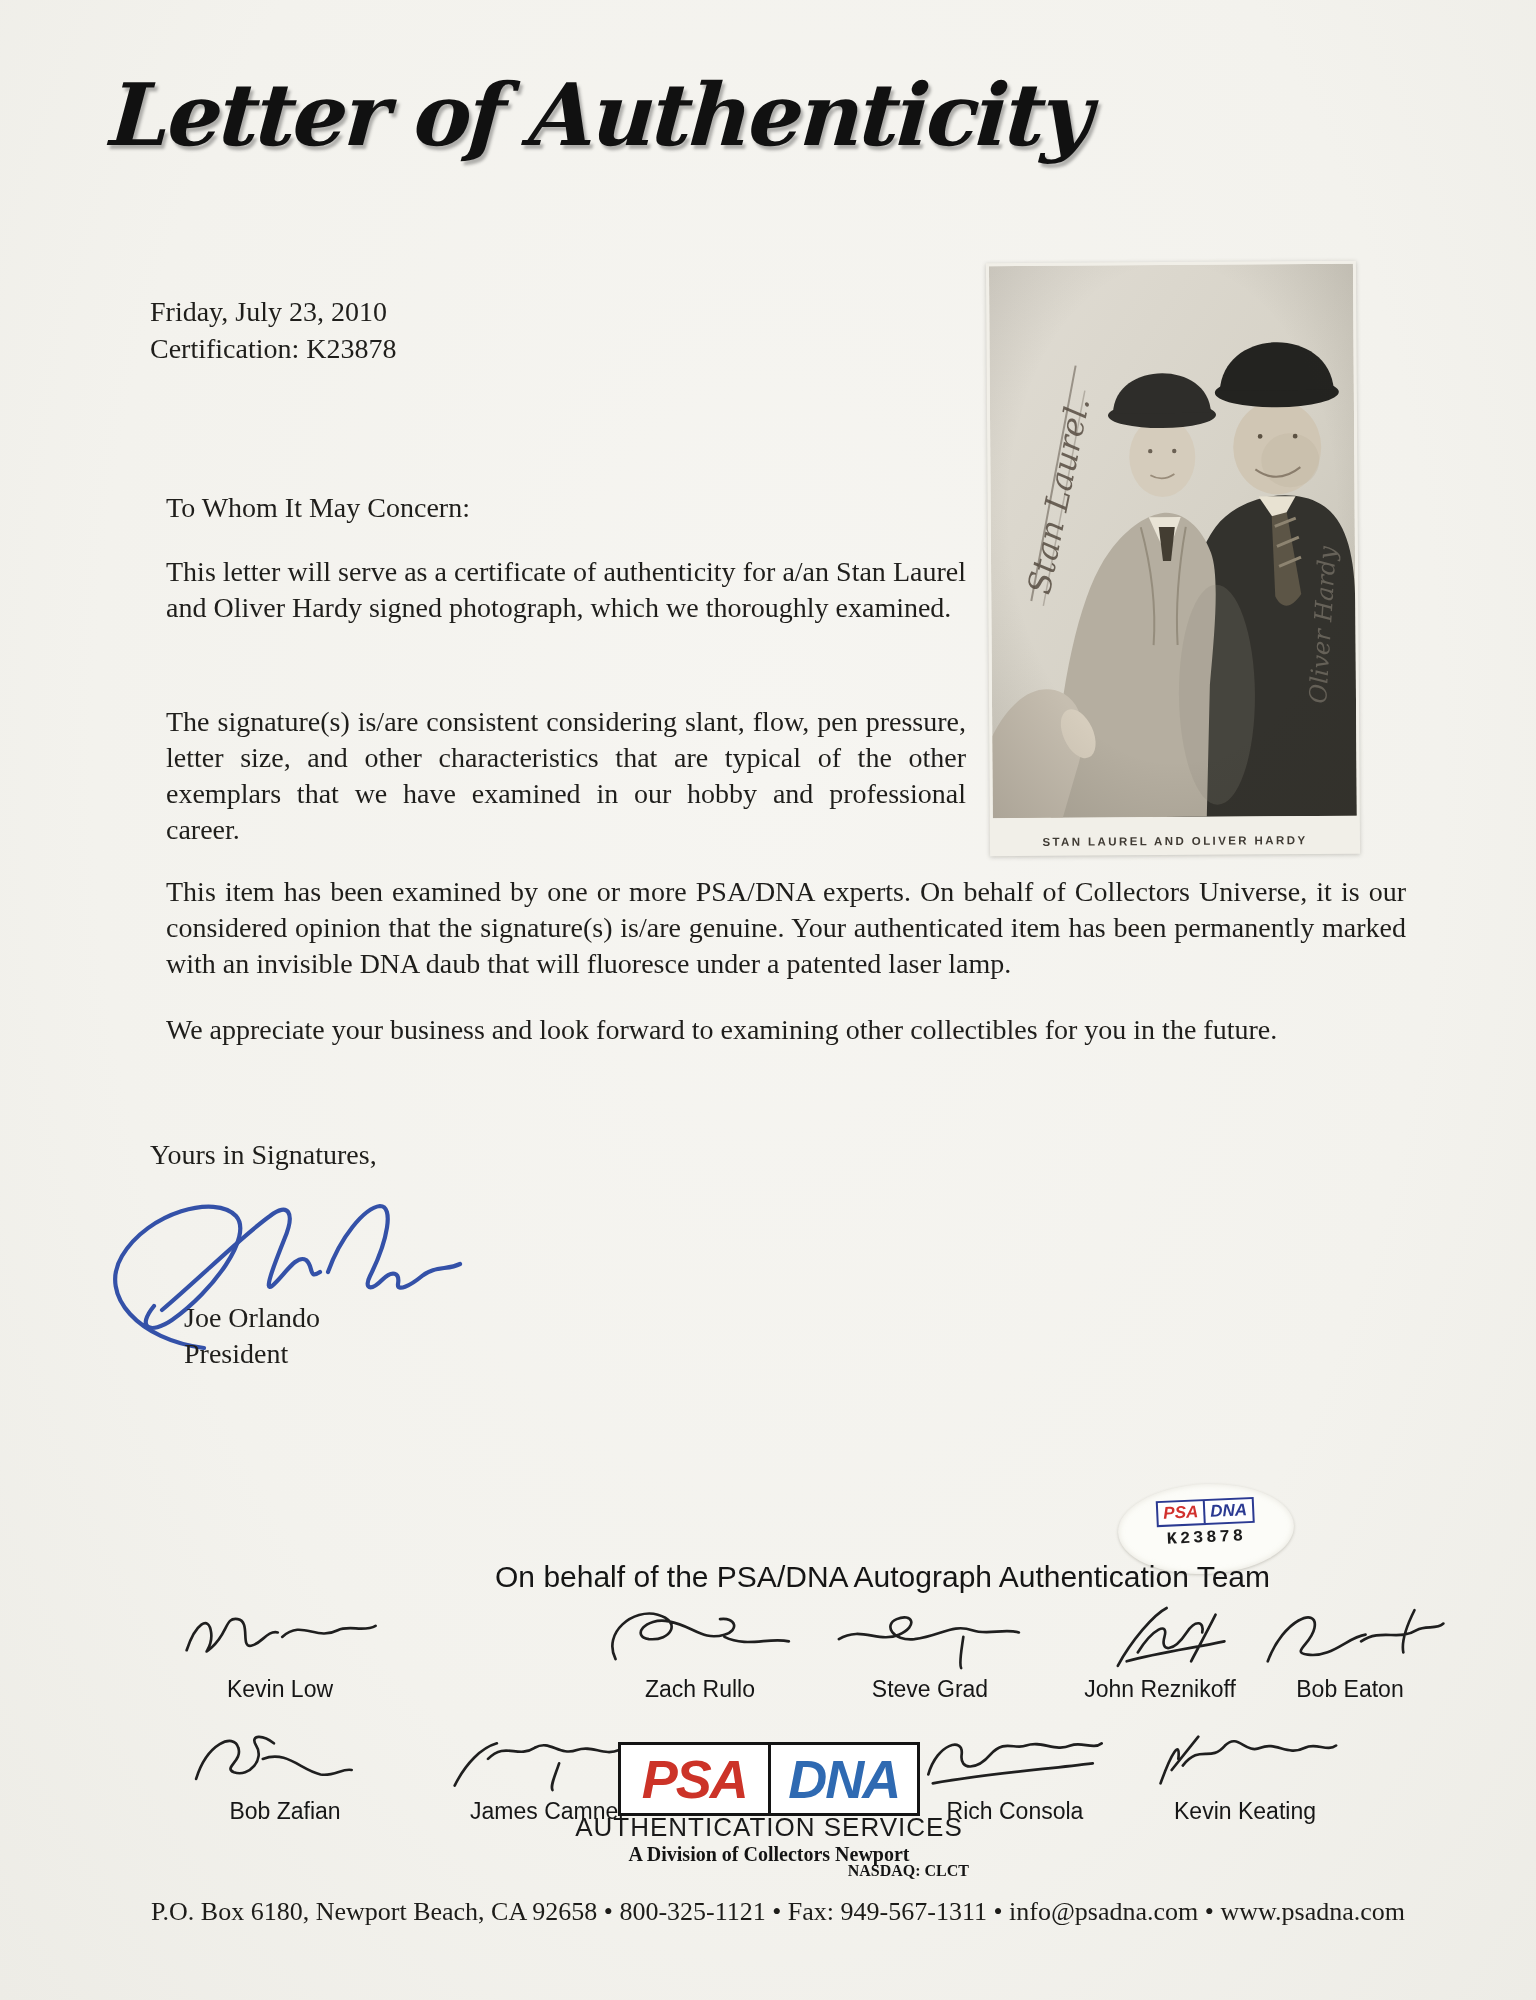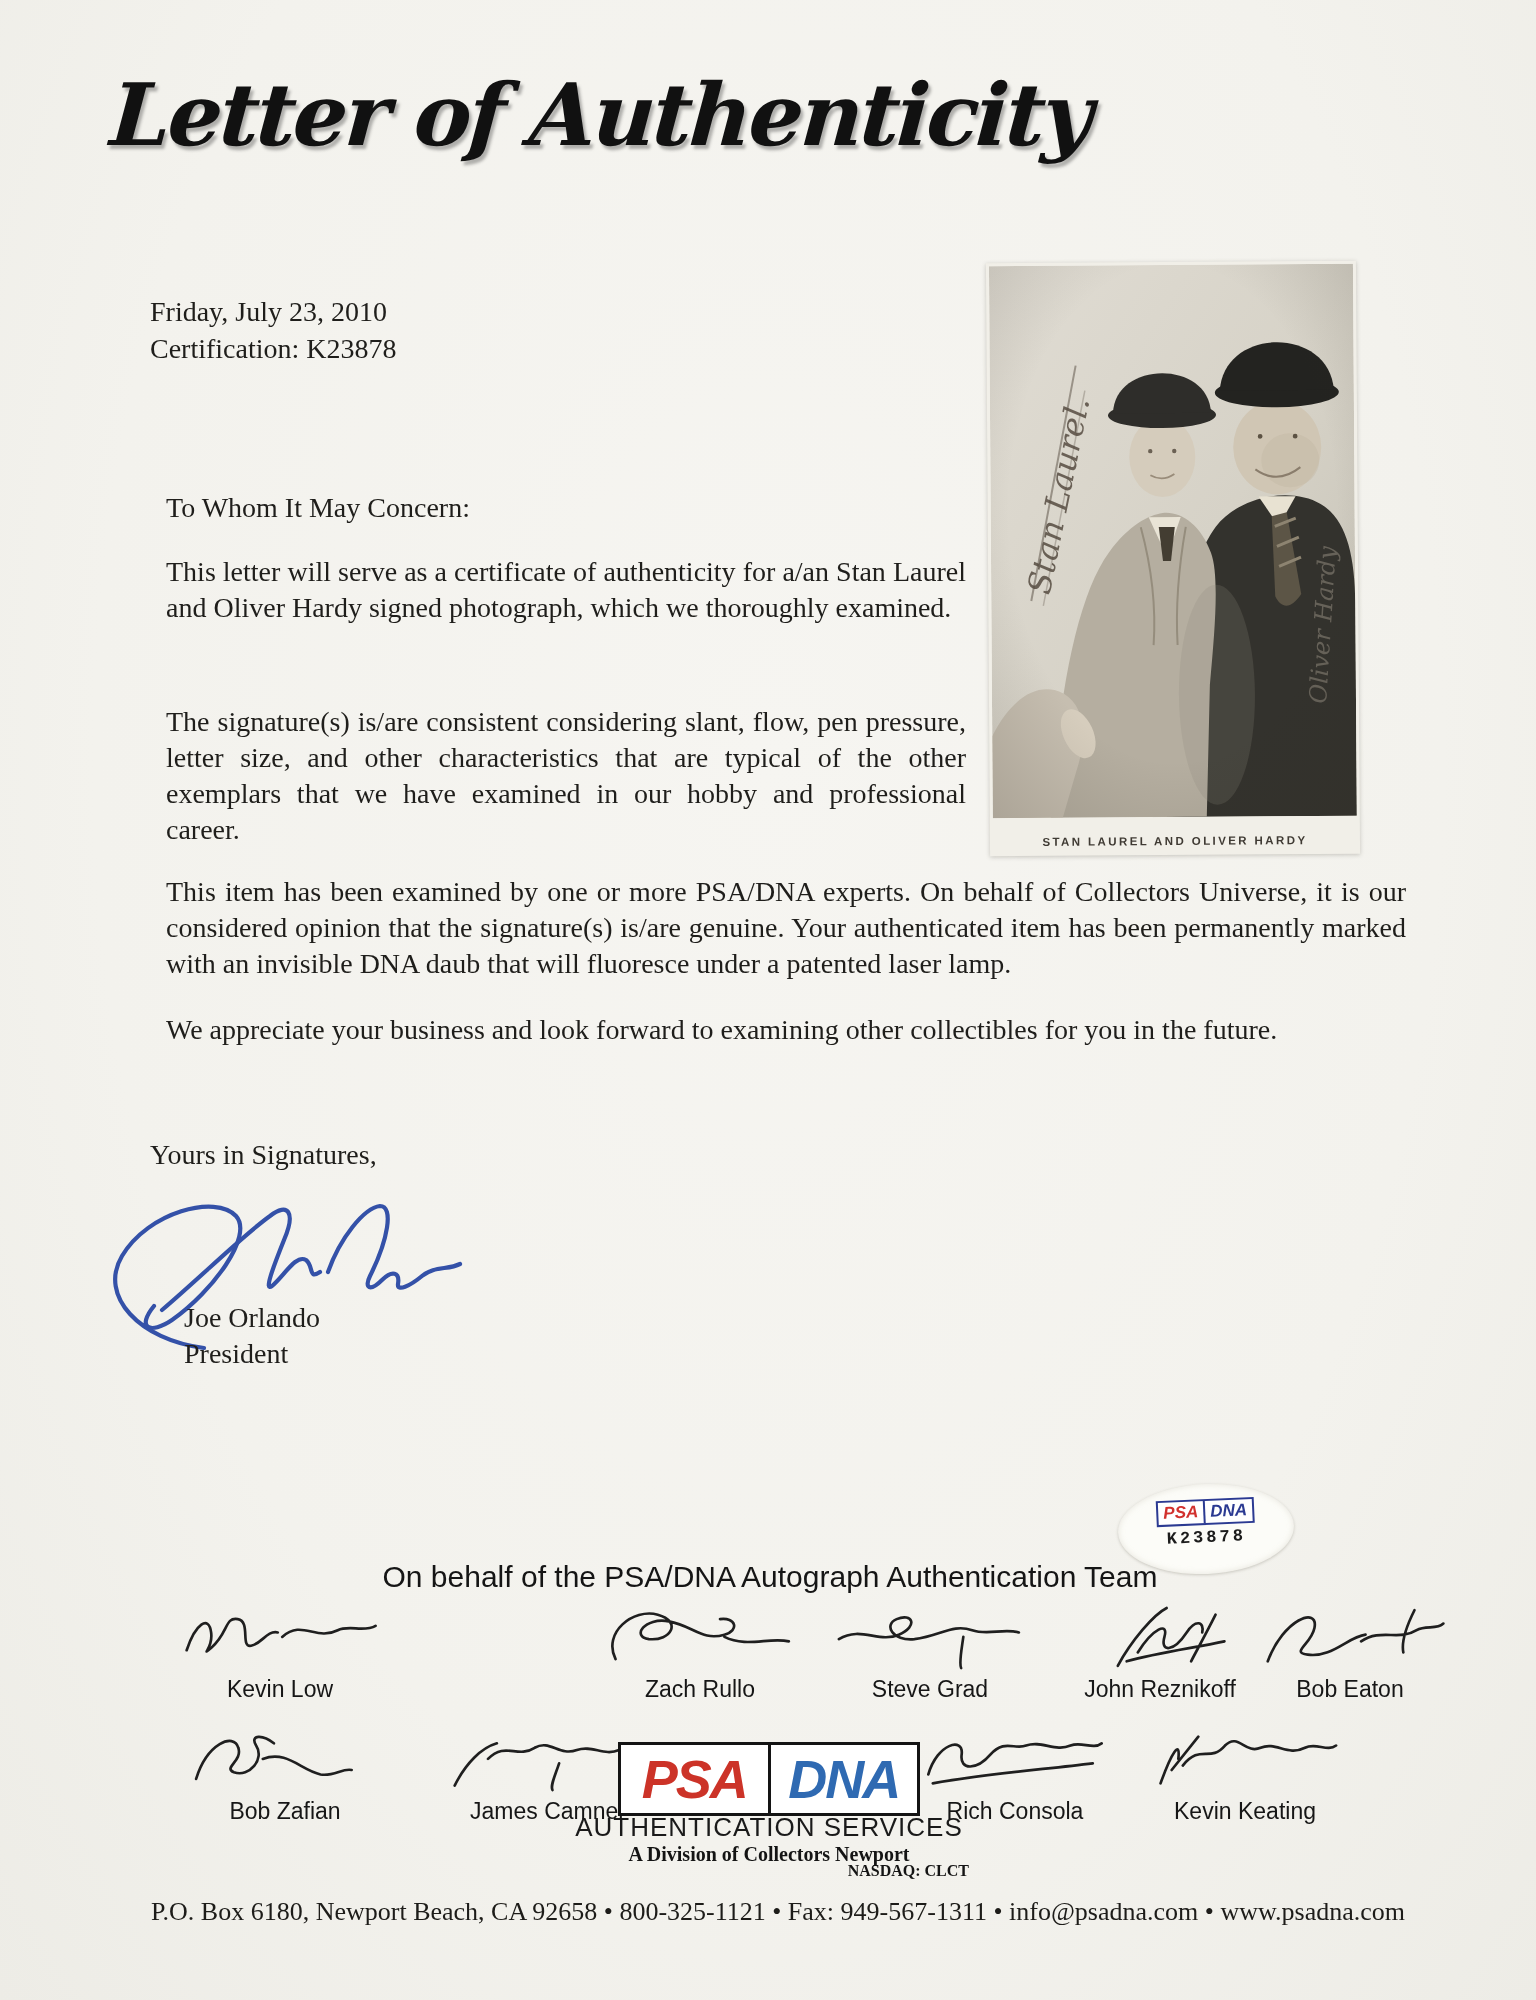--- a/index.html
+++ b/index.html
@@ -45,21 +45,21 @@
   .mini-logo{
     display:inline-flex;margin-top:15px;border:2px solid #2b3a92;background:#fff;
     font-family:"Liberation Sans", sans-serif;font-style:italic;font-weight:bold;font-size:17px;line-height:22px;
   }
   .mini-logo .m-psa{color:#d1312e;padding:0 5px;border-right:2px solid #2b3a92;}
   .mini-logo .m-dna{color:#2b3a92;padding:0 5px;}
   .sticker-cert{margin-top:3px;font-family:"Liberation Mono", monospace;font-weight:bold;font-size:17px;letter-spacing:3px;color:#1c1c1c;}
 
   
   .team-heading{
-    position:absolute;left:270px;top:1560px;width:1000px;text-align:center;
+    position:absolute;left:270px;top:1560px;width:1000px;text-align:right;
     font-family:"Liberation Sans", sans-serif;font-size:30px;color:#151515;
   }
   .member{position:absolute;width:210px;text-align:center;}
   .member .sig{display:block;margin:0 auto;width:200px;height:72px;}
   .member .sig path{fill:none;stroke:#1f1f1f;stroke-width:2.4;stroke-linecap:round;stroke-linejoin:round;}
   .member-name{font-family:"Liberation Sans", sans-serif;font-size:23px;color:#161616;margin-top:2px;white-space:nowrap;}
 
   
   .big-logo{
     position:absolute;left:618px;top:1742px;width:302px;height:74px;border:3px solid #141414;

